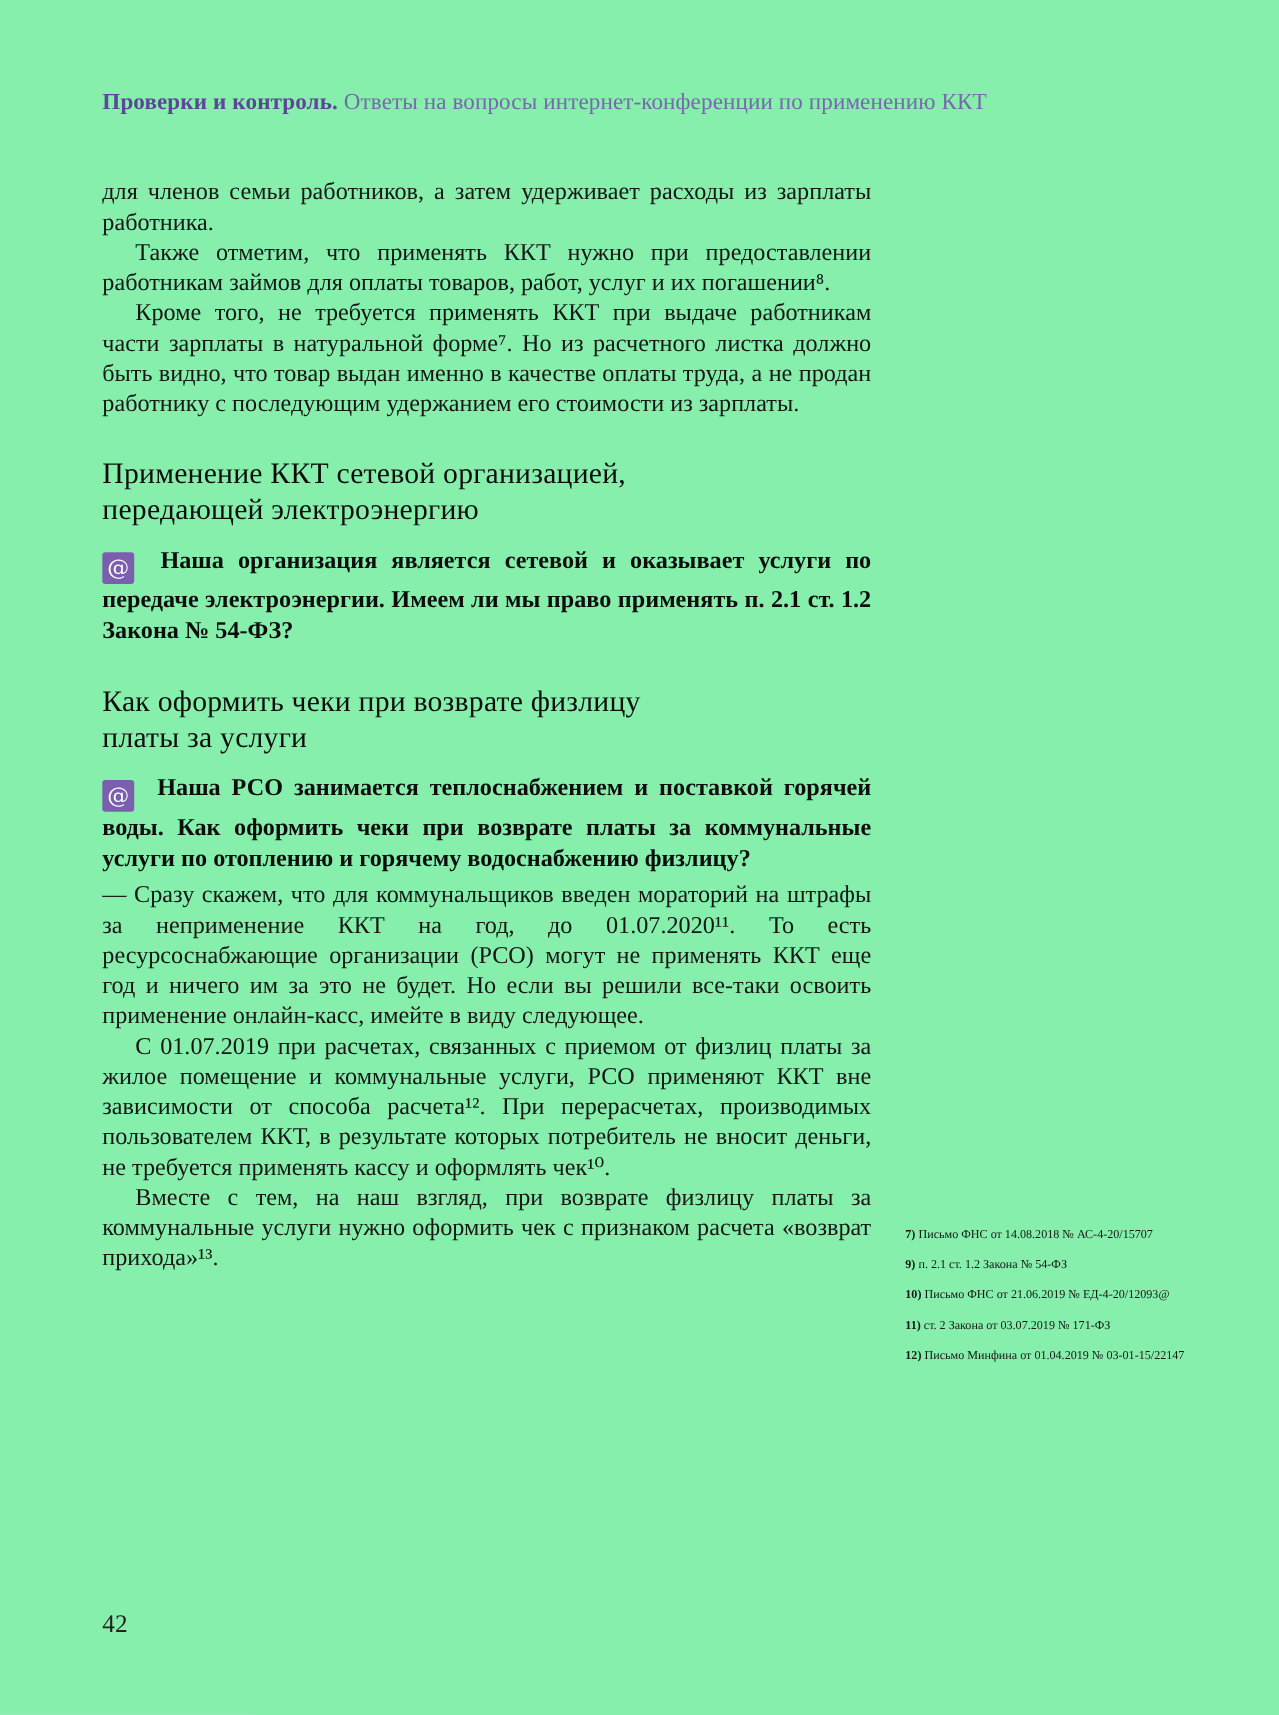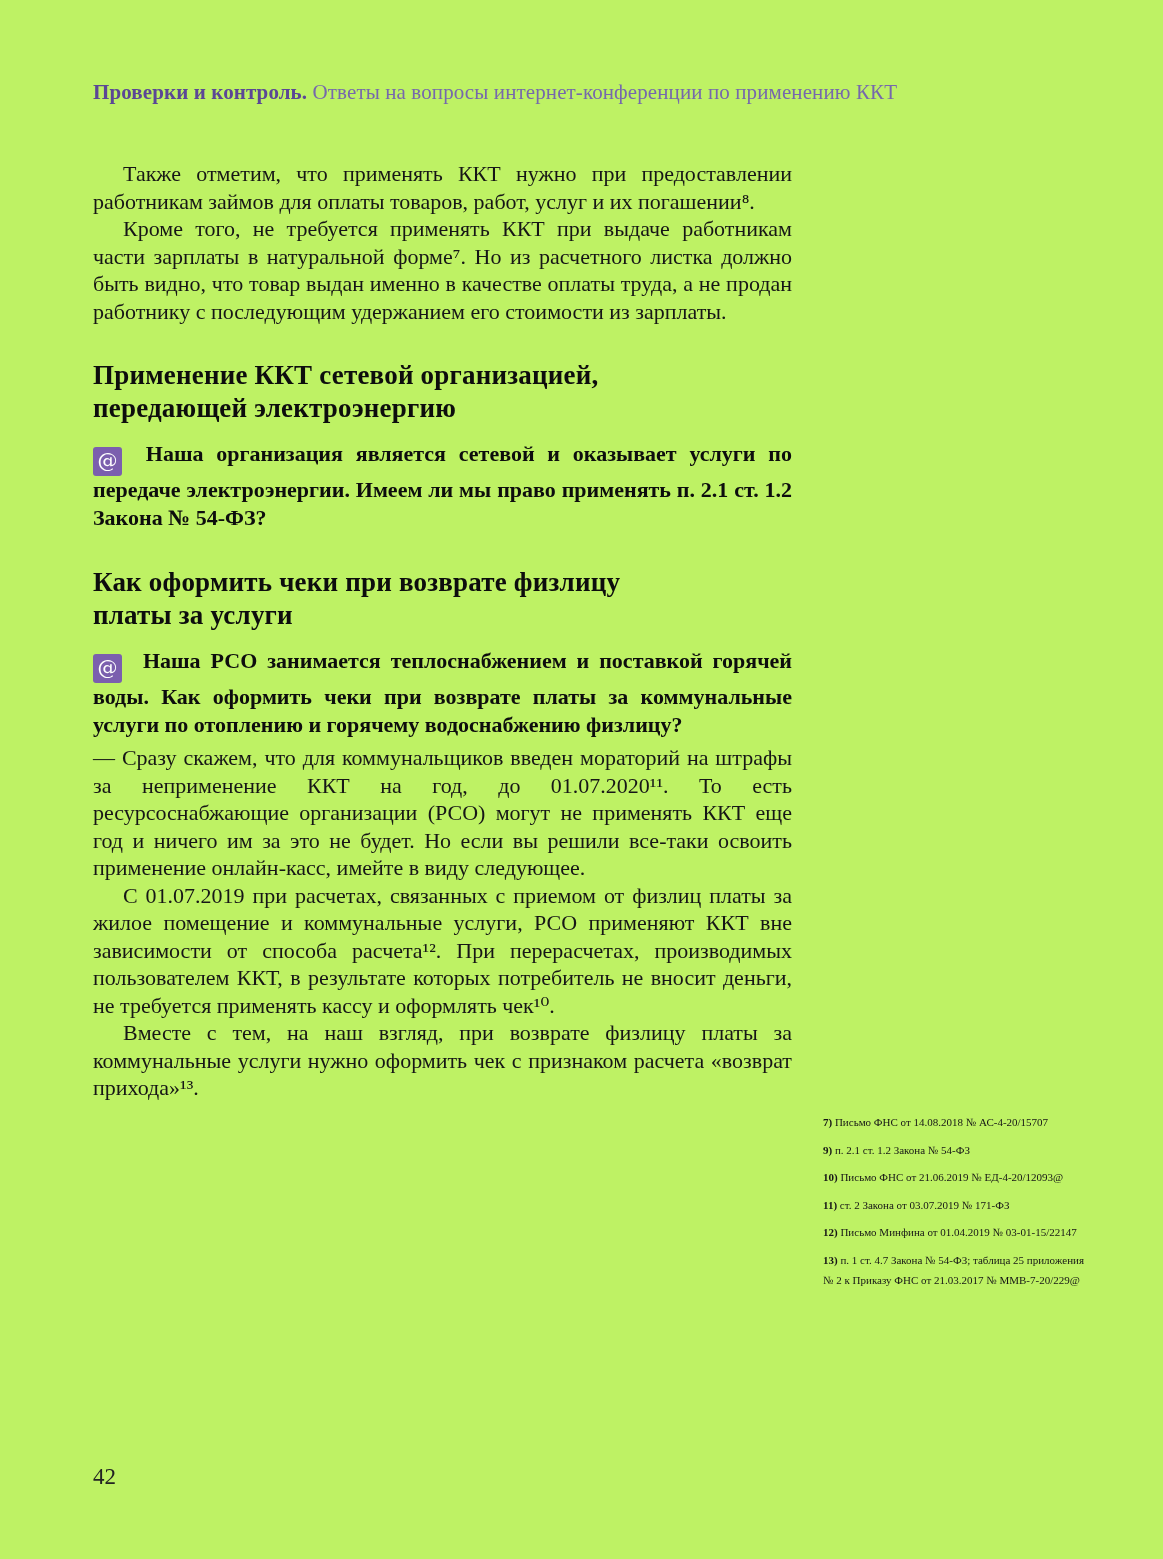--- a/index.html
+++ b/index.html
@@ -4,21 +4,21 @@
 <style>
   html, body {
     margin: 0;
     padding: 0;
     background: #ffffff;
   }
   .page {
     position: relative;
     width: 1163px;
     height: 1559px;
-    background: #bef264;
+    background: #86efac;
     font-family: "Liberation Serif", "DejaVu Serif", serif;
     color: #161616;
     overflow: hidden;
   }
   
   .running-head {
     position: absolute;
     left: 93px;
     top: 80px;
     width: 980px;
@@ -42,21 +42,21 @@
     line-height: 27.5px;
     text-align: justify;
     color: #161616;
   }
   .indent { text-indent: 30px; }
 
   h2.section-heading {
     margin: 34px 0 15px 0;
     font-size: 27px;
     line-height: 33px;
-    font-weight: bold;
+    font-weight: normal;
     color: #0d0d0d;
     white-space: pre-line;
     letter-spacing: 0.2px;
   }
   .question {
     margin: 0 0 5px 0;
     font-size: 22px;
     line-height: 28px;
     font-weight: bold;
     text-align: justify;
@@ -105,20 +105,21 @@
 
 <div class="page">
 
   <div class="running-head">
     <span class="rh-bold">Проверки и контроль.</span>
     <span class="rh-light">Ответы на вопросы интернет-конференции по применению ККТ</span>
   </div>
 
   <div class="main">
 
+    <p class="body-par">для членов семьи работников, а затем удерживает расходы из зарплаты работника.</p>
     <p class="body-par indent">Также отметим, что применять ККТ нужно при предоставлении работникам займов для оплаты товаров, работ, услуг и их погашении⁸.</p>
     <p class="body-par indent">Кроме того, не требуется применять ККТ при выдаче работникам части зарплаты в натуральной форме⁷. Но из расчетного листка должно быть видно, что товар выдан именно в качестве оплаты труда, а не продан работнику с последующим удержанием его стоимости из зарплаты.</p>
 
     <h2 class="section-heading">Применение ККТ сетевой организацией,
 передающей электроэнергию</h2>
 
     <p class="question">
       <span class="at-icon">@</span>
       <span>Наша организация является сетевой и оказывает услуги по передаче электроэнергии. Имеем ли мы право применять п. 2.1 ст. 1.2 Закона № 54-ФЗ?</span>
     </p>
@@ -150,21 +151,17 @@
       <span>Письмо ФНС от 21.06.2019 № ЕД-4-20/12093@</span>
     </div>
     <div class="footnote">
       <b class="fn-num">11)</b>
       <span>ст. 2 Закона от 03.07.2019 № 171-ФЗ</span>
     </div>
     <div class="footnote">
       <b class="fn-num">12)</b>
       <span>Письмо Минфина от 01.04.2019 № 03-01-15/22147</span>
     </div>
-    <div class="footnote">
-      <b class="fn-num">13)</b>
-      <span>п. 1 ст. 4.7 Закона № 54-ФЗ; таблица 25 приложения № 2 к Приказу ФНС от 21.03.2017 № ММВ-7-20/229@</span>
-    </div>
   </aside>
 
   <div class="page-number">42</div>
 
 </div>
 
 </body></html>

